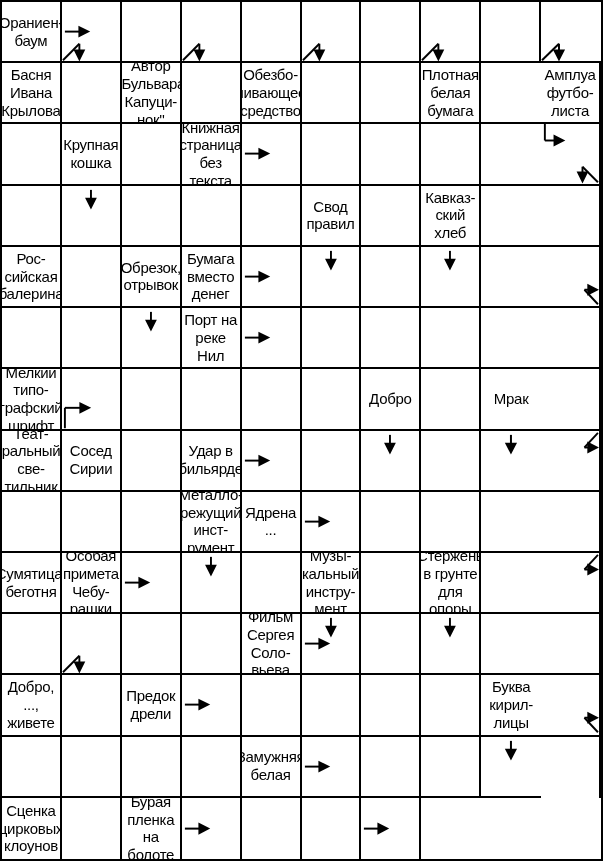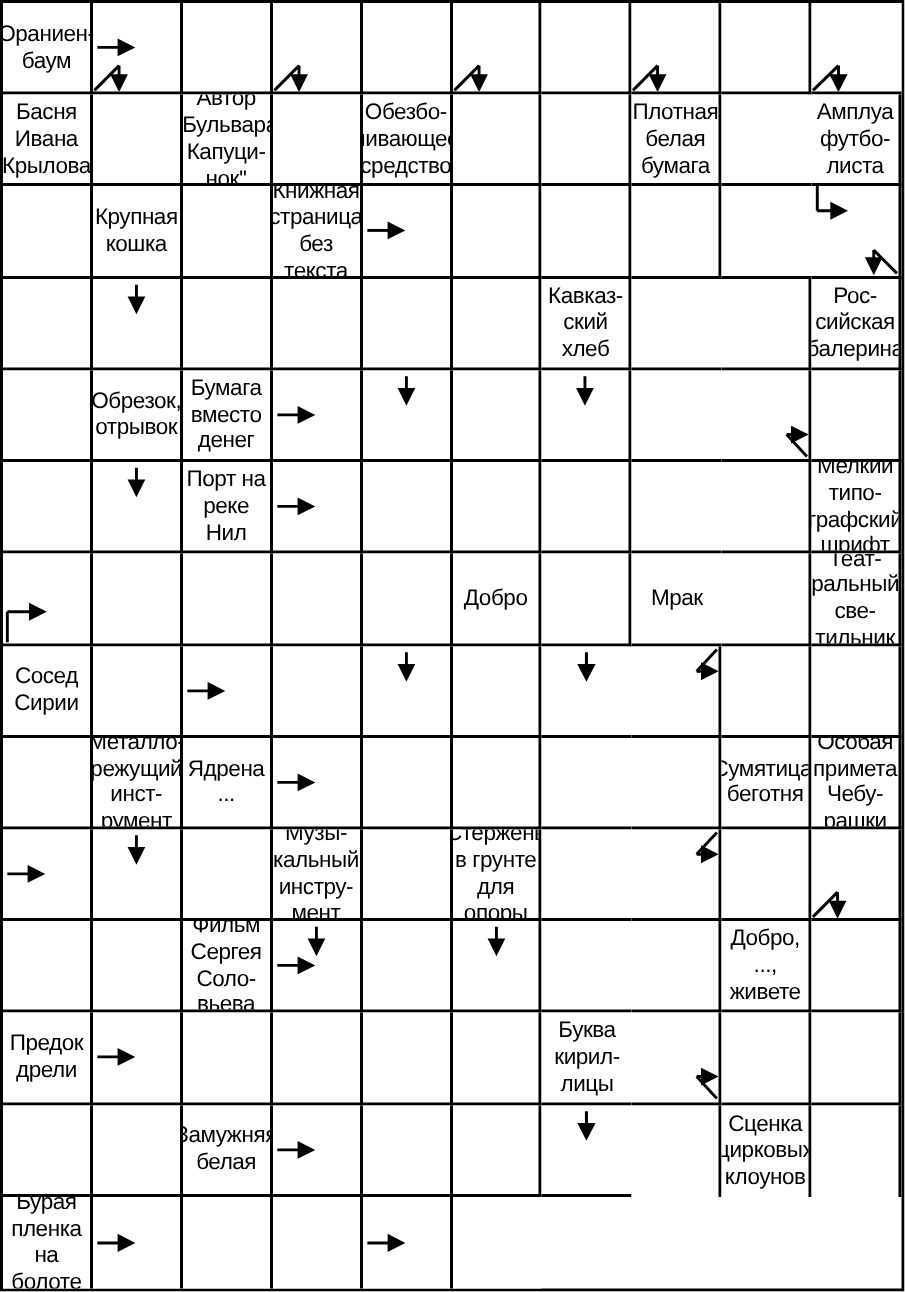--- a/index.html
+++ b/index.html
@@ -167,20 +167,24 @@
     <div class="cell"></div>
     <div class="cell">
       <svg class="arrow" viewBox="0 0 60 61" preserveAspectRatio="none" stroke="#000000" stroke-width="2" fill="#000000">
         <line x1="30" y1="4" x2="30" y2="14"></line>
         <polygon points="25.5,13 34.5,13 30,22"></polygon>
       </svg>
     </div>
     <div class="cell"></div>
     <div class="cell"></div>
     <div class="cell"></div>
+    <div class="cell">
+      <span class="clue-text">Свод
+правил</span>
+    </div>
     <div class="cell"></div>
     <div class="cell">
       <span class="clue-text">Кавказ-
 ский хлеб</span>
     </div>
     <div class="cell last-col"></div>
     <div class="cell"></div>
     <div class="cell">
       <span class="clue-text">Рос-
 сийская
@@ -275,20 +279,24 @@
       <span class="clue-text">Теат-
 ральный
 све-
 тильник</span>
     </div>
     <div class="cell">
       <span class="clue-text">Сосед
 Сирии</span>
     </div>
     <div class="cell"></div>
+    <div class="cell">
+      <span class="clue-text">Удар в
+бильярде</span>
+    </div>
     <div class="cell">
       <svg class="arrow" viewBox="0 0 60 61" preserveAspectRatio="none" stroke="#000000" stroke-width="2" fill="#000000">
         <line x1="3" y1="30.5" x2="19" y2="30.5"></line>
         <polygon points="18,26 18,35 27,30.5"></polygon>
       </svg>
     </div>
     <div class="cell"></div>
     <div class="cell">
       <svg class="arrow" viewBox="0 0 60 61" preserveAspectRatio="none" stroke="#000000" stroke-width="2" fill="#000000">
         <line x1="30" y1="4" x2="30" y2="14"></line>

